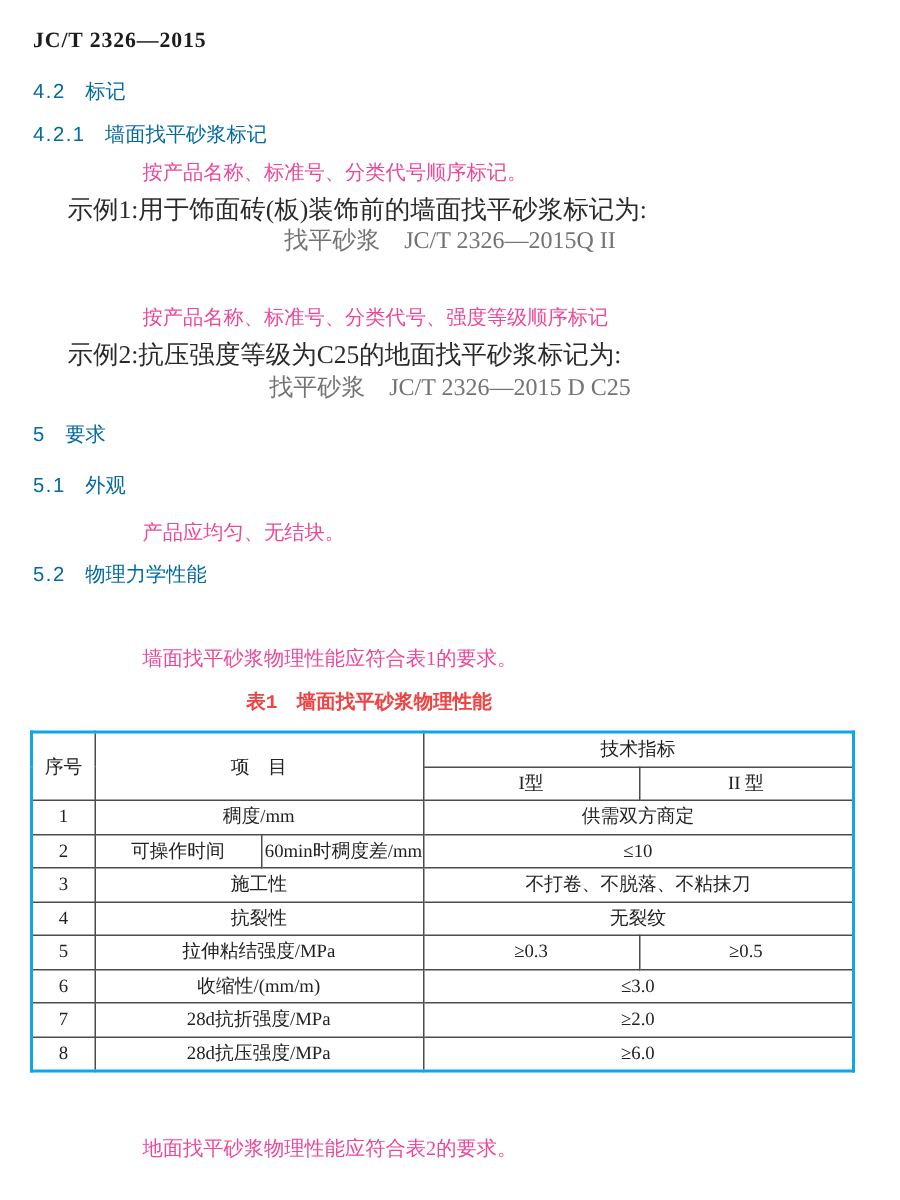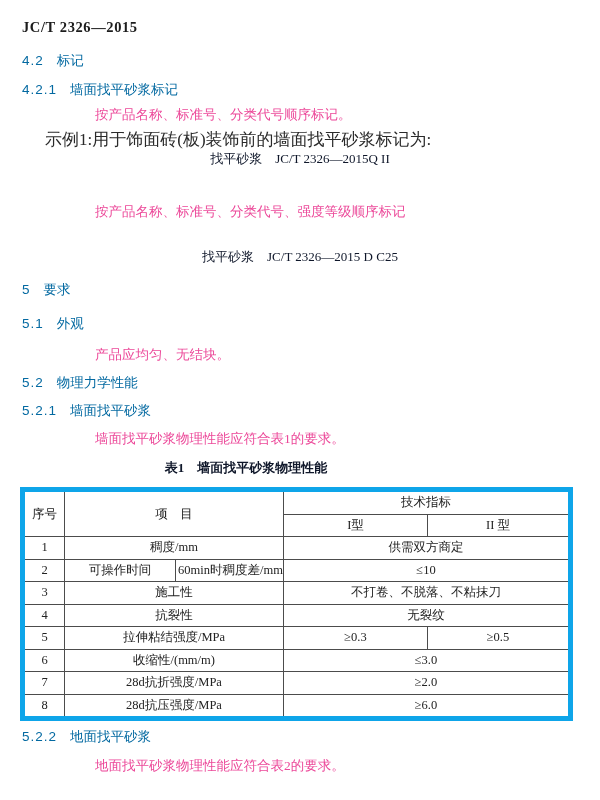--- a/index.html
+++ b/index.html
@@ -36,38 +36,38 @@
     margin-left: 48px;
   }
   .example {
     left: 45px;
     font-size: 17px;
     color: #2a2a2a;
   }
   .example-value {
     left: 0; width: 600px;
     text-align: center;
-    font-size: 13px;
-    color: #0f172a;
+    font-size: 16px;
+    color: #737373;
   }
   .tbl-caption {
     left: 0; top: 459px; width: 492px;
     text-align: center;
     font-size: 13px;
     font-weight: bold;
-    font-family: Liberation Serif, serif;
-    color: #0f172a;
+    font-family: Liberation Mono, monospace;
+    color: #ef4444;
   }
   table.tbl {
     position: absolute;
     left: 20px; top: 487px;
     width: 548px;
     border-collapse: collapse;
     table-layout: fixed;
-    border: 5px solid #0ea5e9;
+    border: 2px solid #0ea5e9;
     font-size: 12.5px;
     color: #222222;
   }
   table.tbl td {
     border: 1px solid #4c4c4c;
     text-align: center;
     vertical-align: middle;
     height: 21.5px;
     padding: 0 2px;
     overflow: hidden;
@@ -88,38 +88,36 @@
   <div class="abs heading" style="top:81px">
     <span class="h-num">4.2.1</span><span>墙面找平砂浆标记</span>
   </div>
 
   <div class="abs para" style="top:106px">按产品名称、标准号、分类代号顺序标记。</div>
   <div class="abs example" style="top:128px">示例1:用于饰面砖(板)装饰前的墙面找平砂浆标记为:</div>
   <div class="abs example-value" style="top:150px">找平砂浆　JC/T 2326—2015Q II</div>
 
 
   <div class="abs para" style="top:203px">按产品名称、标准号、分类代号、强度等级顺序标记</div>
+  <div class="abs example" style="top:225px">示例2:抗压强度等级为C25的地面找平砂浆标记为:</div>
   <div class="abs example-value" style="top:248px">找平砂浆　JC/T 2326—2015 D C25</div>
 
   <div class="abs heading" style="top:281px">
     <span class="h-num">5</span><span>要求</span>
   </div>
 
   <div class="abs heading" style="top:315px">
     <span class="h-num">5.1</span><span>外观</span>
   </div>
   <div class="abs para" style="top:346px">产品应均匀、无结块。</div>
 
   <div class="abs heading" style="top:374px">
     <span class="h-num">5.2</span><span>物理力学性能</span>
   </div>
 
-  <div class="abs heading" style="top:402px">
-    <span class="h-num">5.2.1</span><span>墙面找平砂浆</span>
-  </div>
   <div class="abs para" style="top:430px">墙面找平砂浆物理性能应符合表1的要求。</div>
 
   <div class="abs tbl-caption">表1　墙面找平砂浆物理性能</div>
 
   <table class="tbl">
     <colgroup>
       <col style="width:42px">
         <col style="width:111px">
         <col style="width:108px">
         <col style="width:144px">
@@ -173,18 +171,15 @@
         <td colspan="2">≥2.0</td>
       </tr>
       <tr>
         <td>8</td>
         <td colspan="2">28d抗压强度/MPa</td>
         <td colspan="2">≥6.0</td>
       </tr>
     </tbody>
   </table>
 
-  <div class="abs heading" style="top:728px">
-    <span class="h-num">5.2.2</span><span>地面找平砂浆</span>
-  </div>
   <div class="abs para" style="top:757px">地面找平砂浆物理性能应符合表2的要求。</div>
 
 </div>
 
 </body></html>

